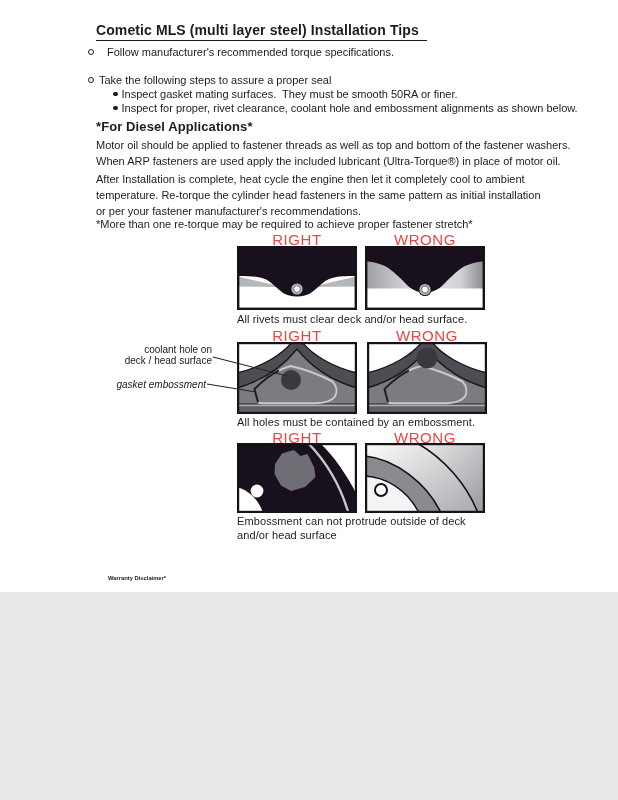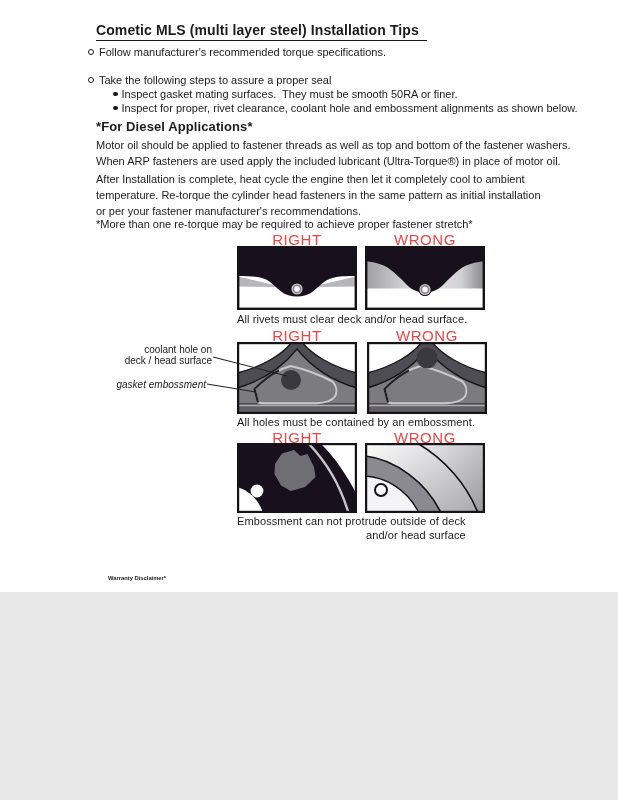--- a/index.html
+++ b/index.html
@@ -21,36 +21,36 @@
   }
   .marker-dot{
     display:inline-block;width:4.5px;height:4.5px;background:#1c1c1e;border-radius:50%;
     margin-right:4px;flex:0 0 auto;
   }
   .sub{left:113px;}
   .diesel-heading{left:96px;top:119px;font-size:13px;font-weight:bold;letter-spacing:.1px;}
   .para{left:96px;font-size:11px;line-height:16px;white-space:pre-line;}
   .rw-label{width:120px;text-align:center;font-size:15px;letter-spacing:.6px;color:#ef4444;}
   .panel{width:120px;}
-  .caption{left:237px;font-size:11px;line-height:13.5px;white-space:pre-line;letter-spacing:.1px;text-align:right;}
+  .caption{left:237px;font-size:11px;line-height:13.5px;white-space:pre-line;letter-spacing:.1px;}
   .callout{font-size:10px;line-height:11px;text-align:right;white-space:pre-line;color:#202024;}
   .legal{left:108px;width:407px;font-size:5.4px;line-height:6.4px;text-align:justify;white-space:pre-line;}
   .legal-heading{left:108px;top:575px;font-size:5.8px;font-weight:bold;}
   .legal p{margin:0 0 5.5px 0;}
   .page-number{left:388px;top:757px;font-size:10px;letter-spacing:.6px;color:#7f1d1d;margin-top:36px;}
   svg{display:block;}
 </style>
 </head>
 <body>
 
 <div id="page">
 
   <div class="abs doc-title">Cometic MLS (multi layer steel) Installation Tips</div>
 
-  <div class="abs bullet-line" style="top:45px;">
+  <div class="abs bullet-line" style="top:45px;gap:8px;">
     <span class="marker-open"></span>
     <span>Follow manufacturer's recommended torque specifications.</span>
   </div>
   <div class="abs bullet-line" style="top:73px;justify-content:flex-end;">
     <span class="marker-open"></span>
     <span>Take the following steps to assure a proper seal</span>
   </div>
   <div class="abs bullet-line sub" style="top:87px;">
     <span class="marker-dot"></span>
     <span>Inspect gasket mating surfaces.  They must be smooth 50RA or finer.</span>

